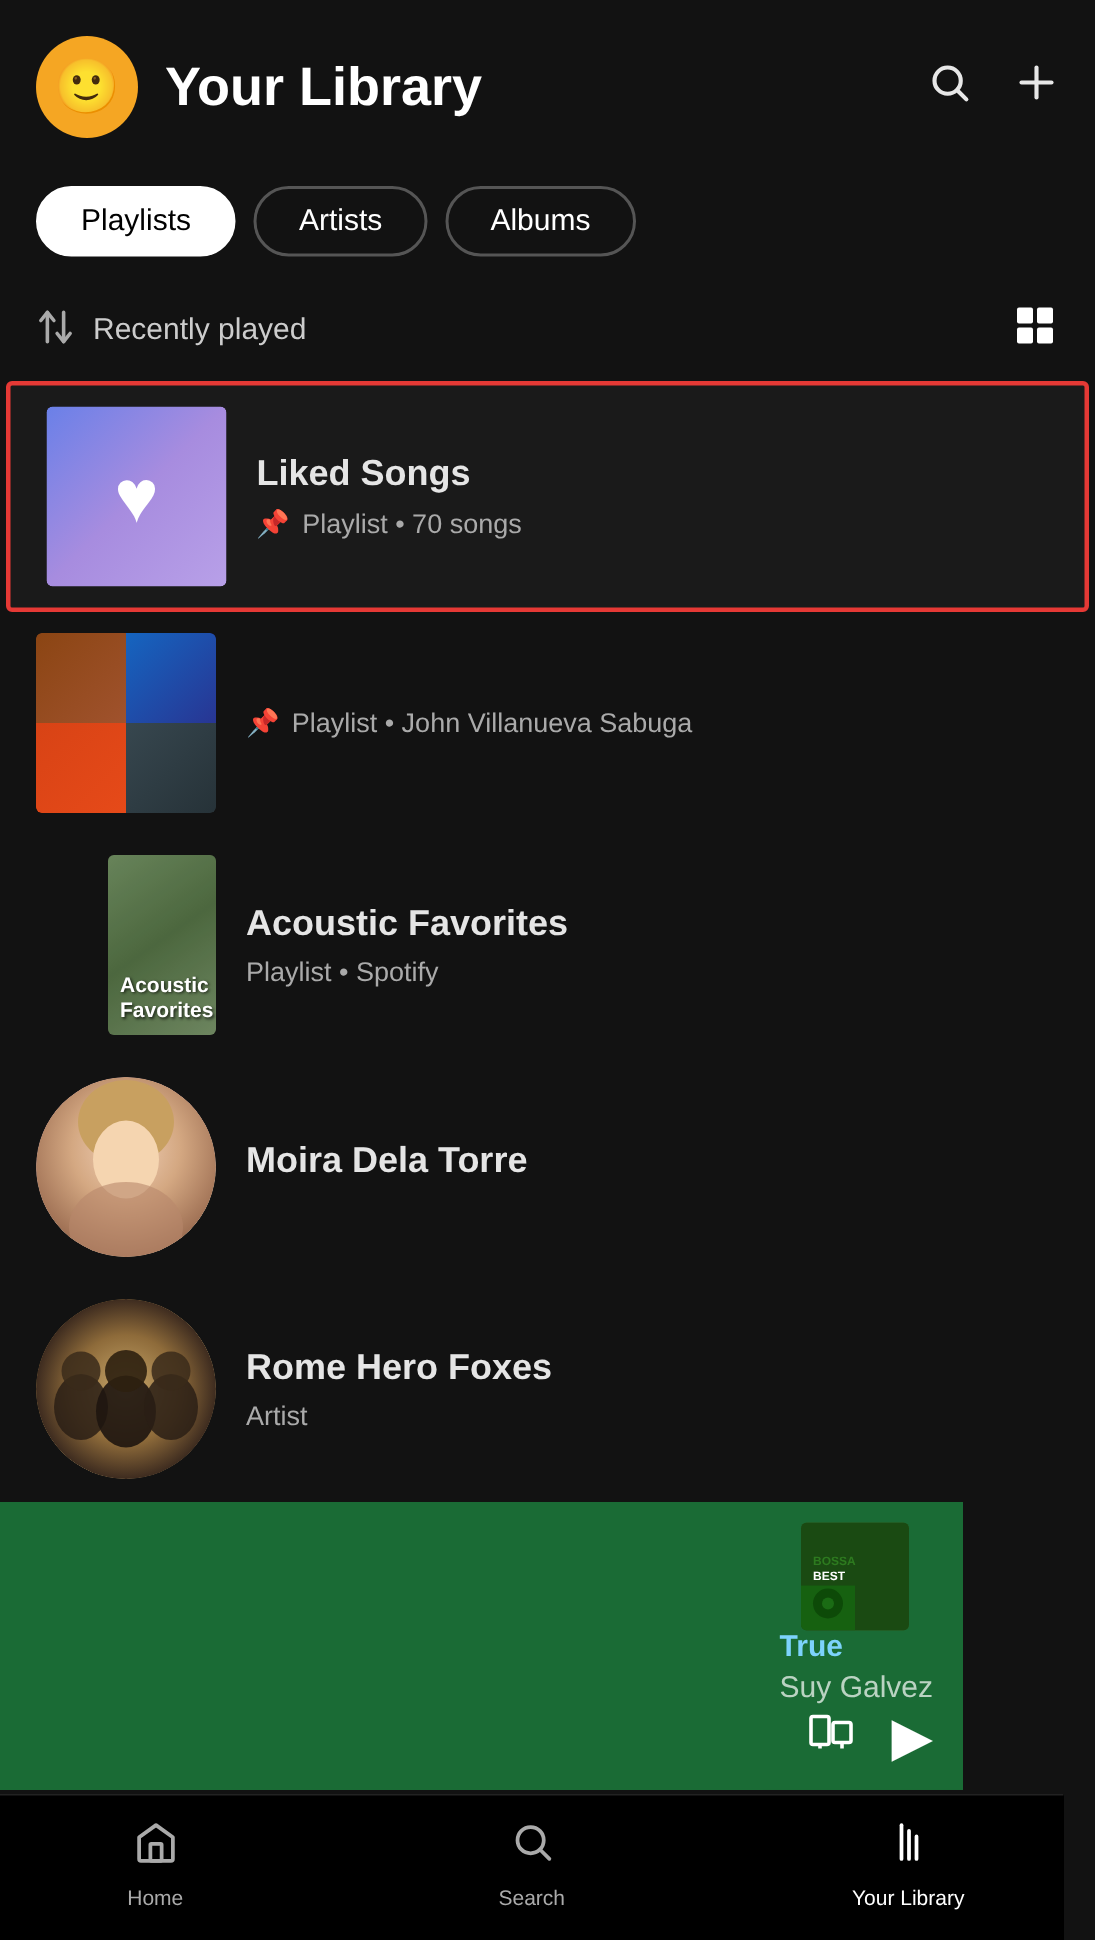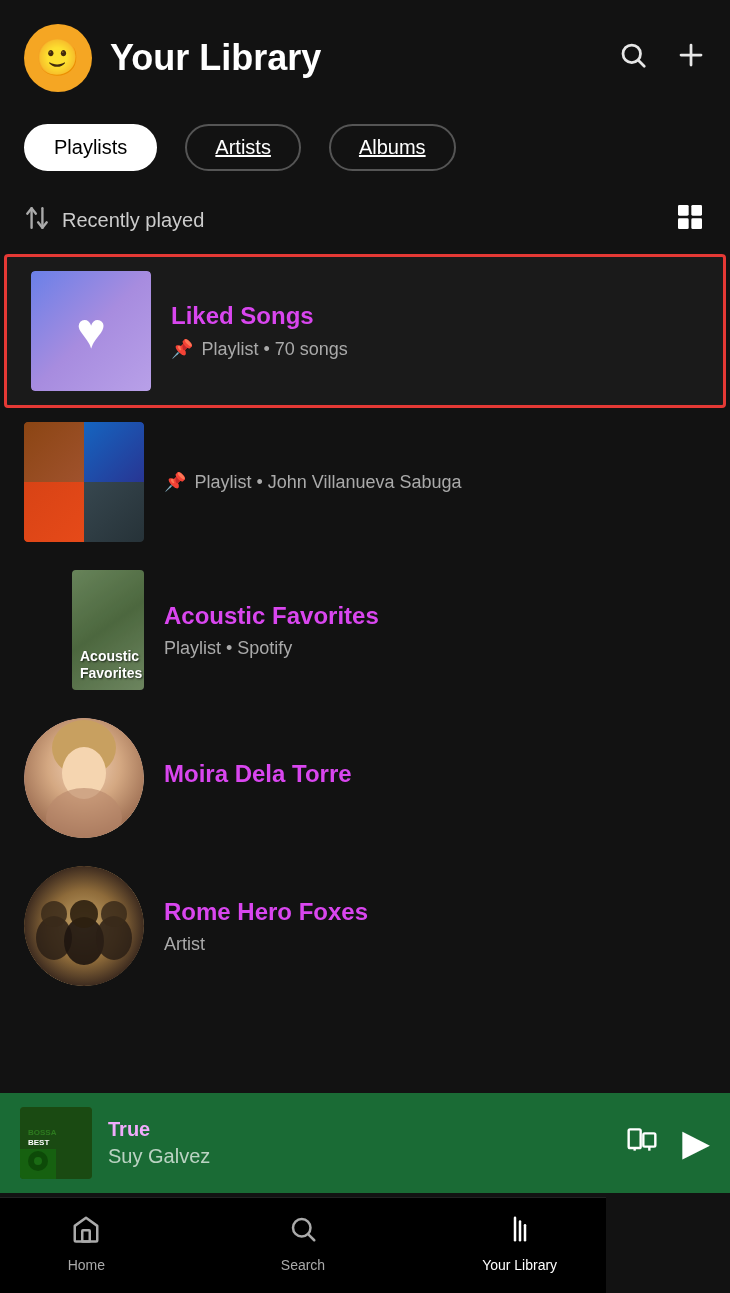--- a/index.html
+++ b/index.html
@@ -48,23 +48,22 @@
     .header-icon {
       color: #fff;
       font-size: 28px;
       cursor: pointer;
       opacity: 0.9;
     }
 
     
     .filter-tabs {
       display: flex;
-      gap: 28px;
+      gap: 12px;
       padding: 16px 24px 20px 24px;
-      text-decoration: underline;
     }
     .filter-tab {
       border: 2px solid #555;
       border-radius: 30px;
       padding: 10px 28px;
       font-size: 20px;
       font-weight: 500;
       color: #fff;
       background: transparent;
       cursor: pointer;
@@ -142,21 +141,21 @@
     .heart-icon {
       color: #fff;
       font-size: 50px;
     }
     .item-info {
       flex: 1;
     }
     .item-title {
       font-size: 24px;
       font-weight: 600;
-      color: #d946ef;
+      color: #e5e5e5;
       margin-bottom: 8px;
     }
     .item-subtitle {
       display: flex;
       align-items: center;
       gap: 8px;
       font-size: 18px;
       color: #aaa;
     }
     .pin-icon {
@@ -225,43 +224,44 @@
       align-items: center;
       justify-content: center;
       overflow: hidden;
     }
 
     
     .mini-player {
       position: fixed;
       bottom: 100px;
       left: 0;
-      width: 730px;
+      width: 642px;
       background: #1a6b35;
       display: flex;
-      align-items: center;
+      align-items: flex-end;
       padding: 14px 20px;
       z-index: 100;
+      flex-direction: column;
     }
     .mini-album {
       width: 72px;
       height: 72px;
       border-radius: 4px;
       background: #2d5a1e;
       flex-shrink: 0;
       overflow: hidden;
       margin-right: 16px;
     }
     .mini-info {
       flex: 1;
     }
     .mini-title {
       font-size: 20px;
       font-weight: 600;
-      color: #f0abfc;
+      color: #7dd3fc;
     }
     .mini-artist {
       font-size: 20px;
       color: rgba(255,255,255,0.7);
       margin-top: 4px;
     }
     .mini-controls {
       display: flex;
       align-items: center;
       gap: 24px;
@@ -273,21 +273,21 @@
     .mini-play {
       font-size: 36px;
       color: #fff;
     }
 
     
     .bottom-nav {
       position: fixed;
       bottom: 0;
       left: 0;
-      width: 606px;
+      width: 709px;
       background: #000;
       display: flex;
       justify-content: space-around;
       align-items: center;
       padding: 16px 0 20px 0;
       z-index: 200;
       border-top: 1px solid #222;
       gap: 44px;
     }
     .nav-item {

